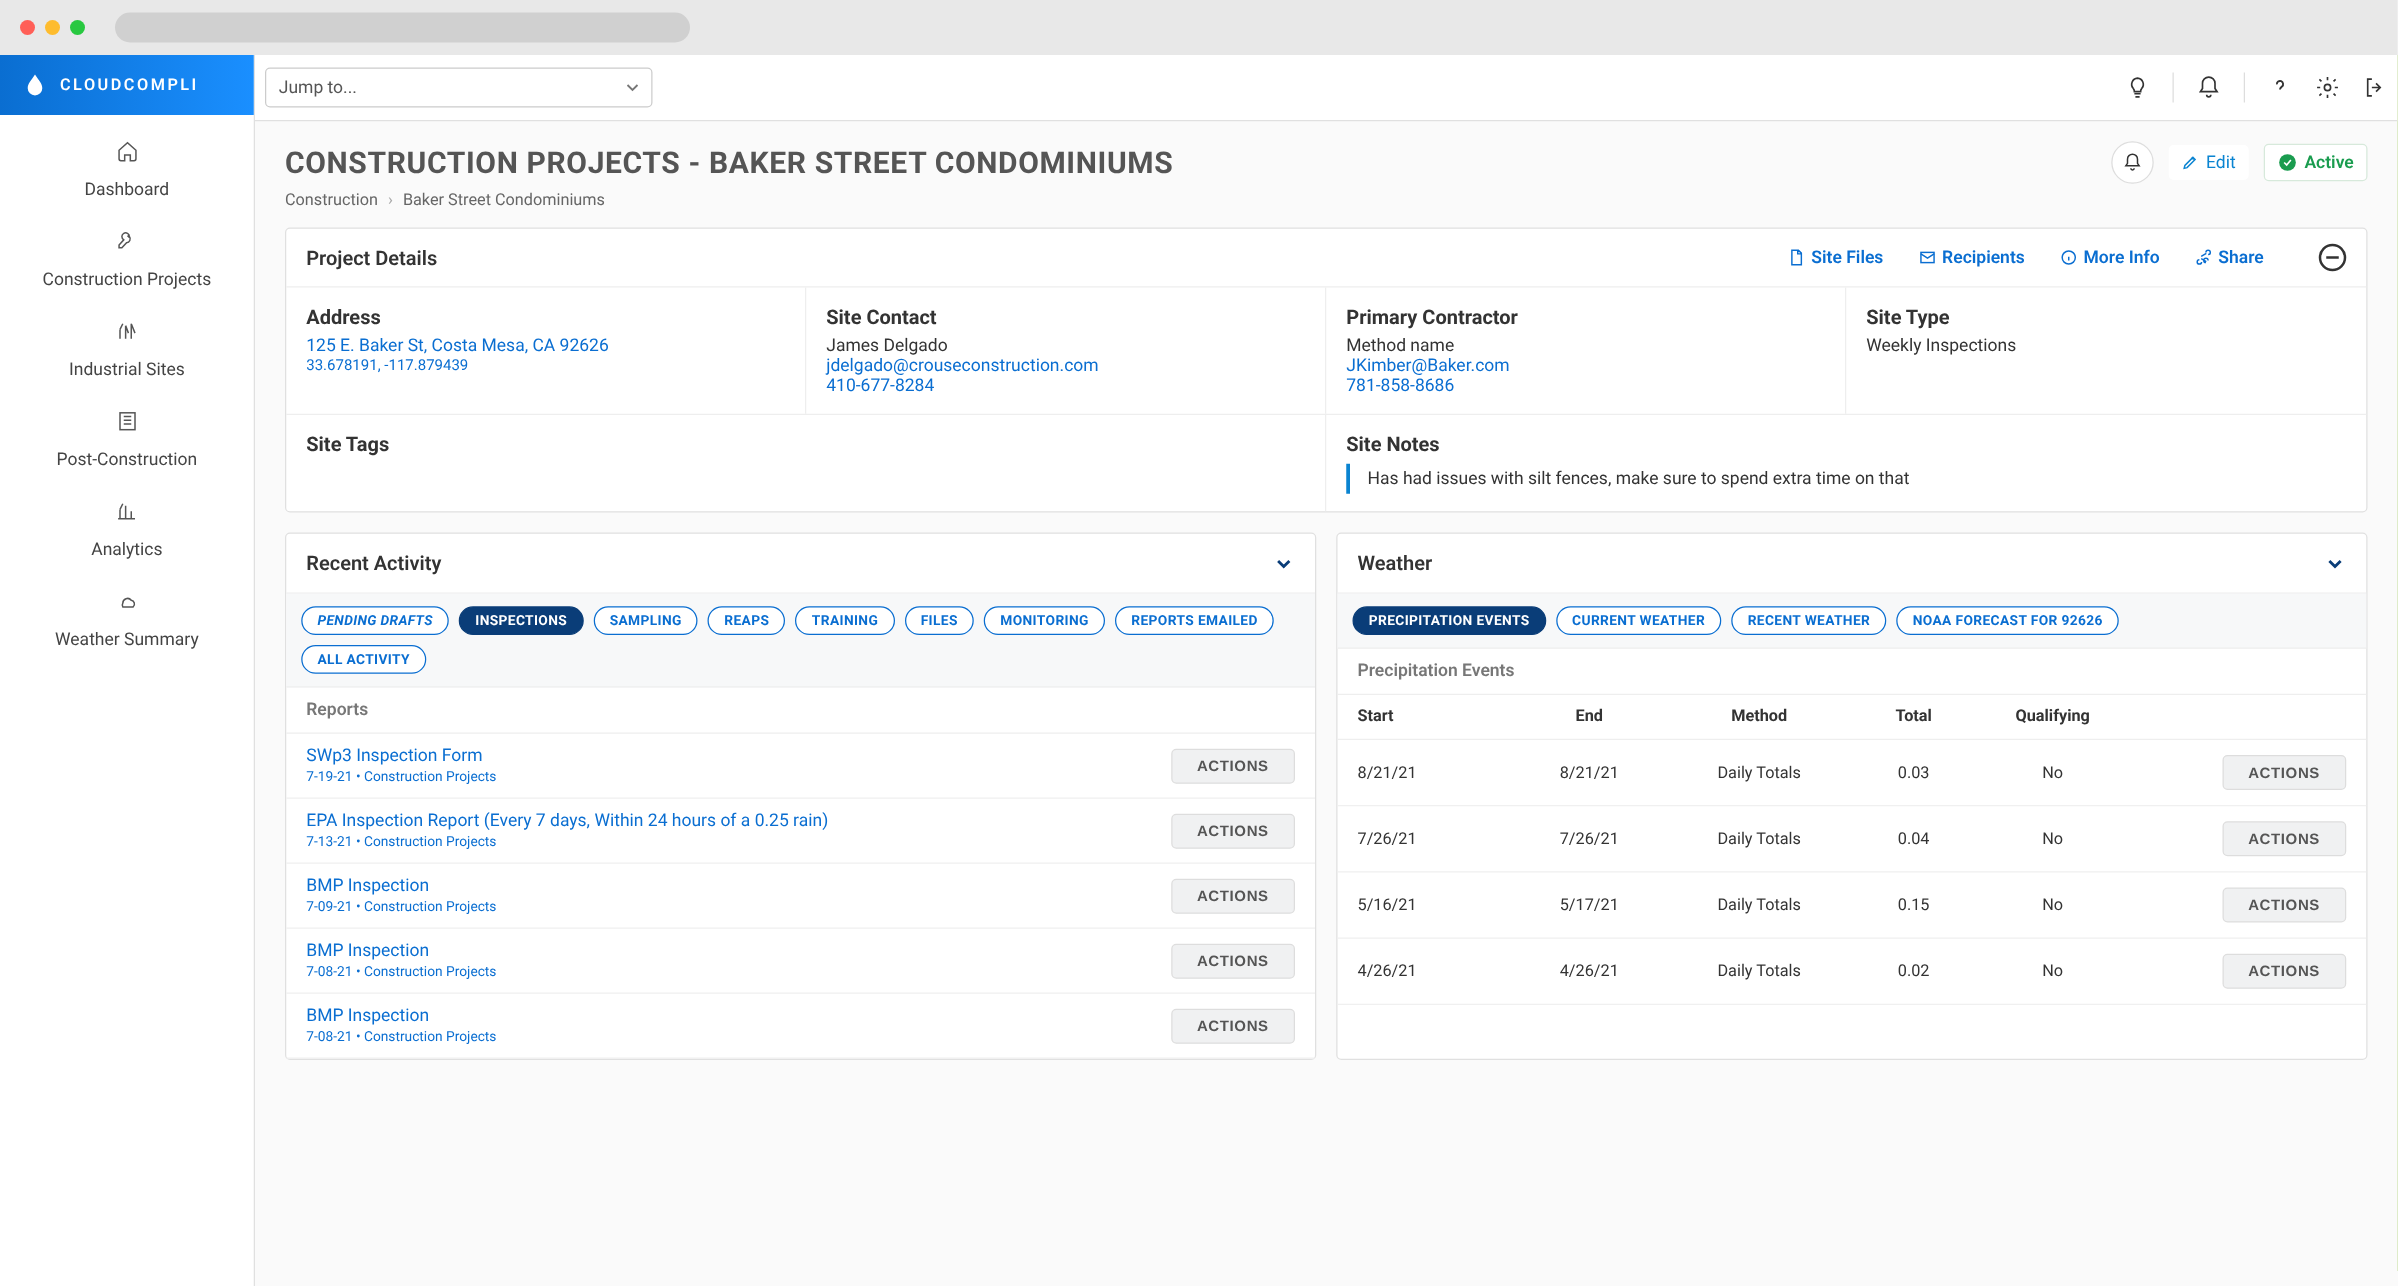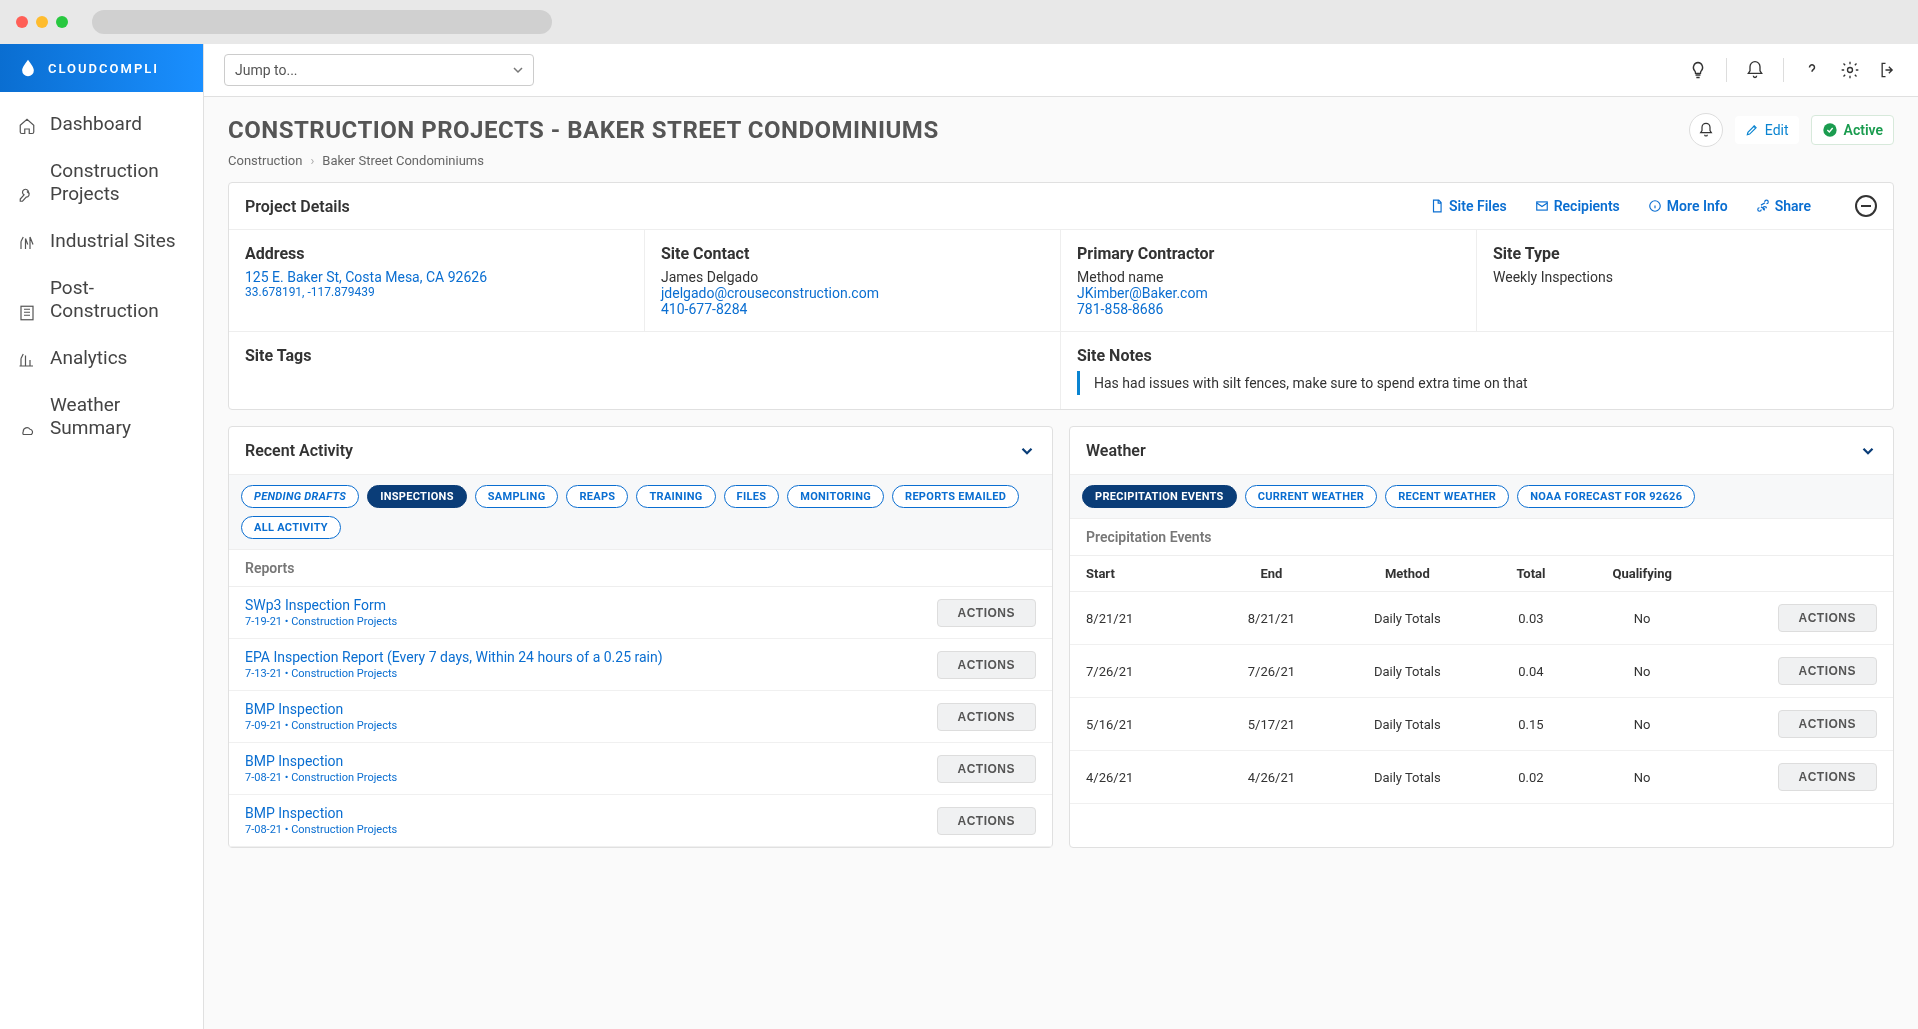--- a/index.html
+++ b/index.html
@@ -14,26 +14,26 @@
 .tl-green { background: #28c840; }
 .url-bar { margin-left: 16px; flex: 0 0 460px; height: 24px; background: #d0d0d0; border-radius: 12px; }
 
 .app-shell { display: flex; height: calc(100vh - 44px); background: #84cc16; }
 
 
 .sidebar { width: 204px; background: #fff; border-right: 1px solid #e0e0e0; display: flex; flex-direction: column; }
 .brand { background: linear-gradient(90deg, #0a6ed1 0%, #1a8fff 100%); color: #fff; padding: 14px 18px; display: flex; align-items: center; gap: 10px; font-weight: 600; letter-spacing: 2px; font-size: 13px; }
 .brand-icon { width: 20px; height: 20px; }
 .nav { padding: 8px 0; }
-.nav-item { display: flex; align-items: flex-end; gap: 14px; padding: 12px 18px; color: #444; cursor: pointer; font-size: 19px; }
+.nav-item { display: flex; align-items: center; gap: 14px; padding: 12px 18px; color: #444; cursor: pointer; font-size: 14px; flex-direction: column; }
 .nav-icon { width: 18px; height: 18px; color: #555; flex-shrink: 0; }
 
 
 .main { flex: 1; overflow: auto; background: #fafafa; }
-.topbar { background: #fff; border-bottom: 1px solid #e0e0e0; padding: 10px 20px; display: flex; align-items: center; gap: 4px; }
+.topbar { background: #fff; border-bottom: 1px solid #e0e0e0; padding: 10px 8px; display: flex; align-items: center; gap: 4px; }
 .jump-select { width: 310px; height: 32px; border: 1px solid #ccc; border-radius: 4px; padding: 0 10px; display: flex; align-items: center; justify-content: space-between; color: #555; background: #fff; cursor: pointer; }
 .topbar-spacer { flex: 1; }
 .topbar-icons { display: flex; align-items: center; gap: 18px; }
 .topbar-icon { width: 20px; height: 20px; color: #333; cursor: pointer; }
 .topbar-sep { width: 1px; height: 24px; background: #ddd; }
 
 .page { padding: 16px 24px; }
 .page-header { display: flex; align-items: center; gap: 12px; margin-bottom: 6px; }
 .page-title { font-size: 24px; font-weight: 700; color: #555; letter-spacing: 0.5px; flex: 1; }
 .hdr-btn { display: inline-flex; align-items: center; gap: 6px; padding: 6px 10px; border-radius: 4px; border: 1px solid #ddd; background: #fff; cursor: pointer; font-size: 14px; }

